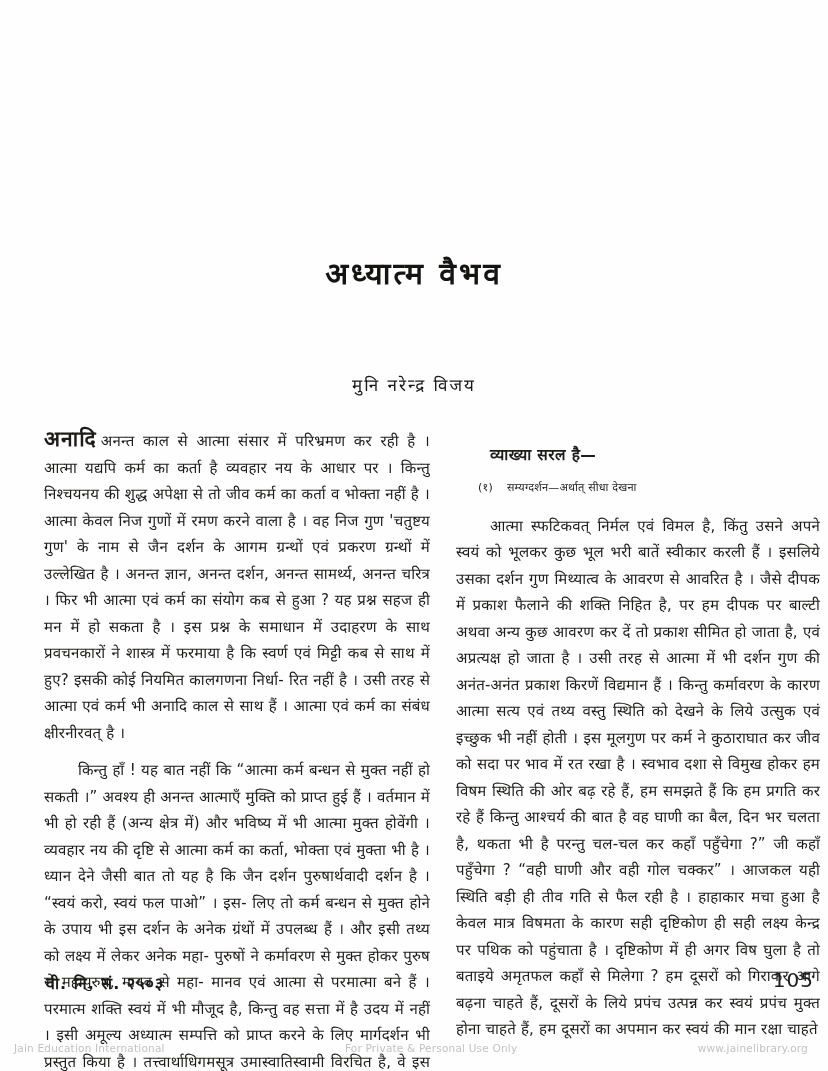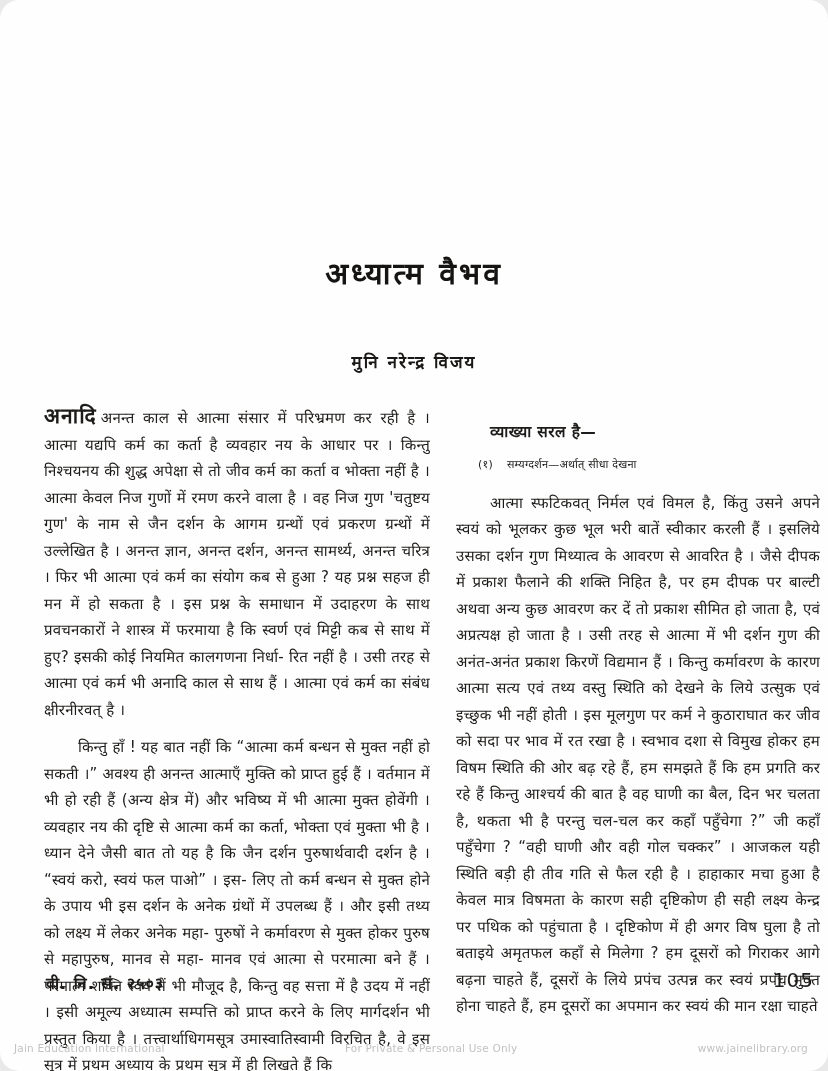--- a/index.html
+++ b/index.html
@@ -6,36 +6,35 @@
   .page {
     position: relative;
     width: 828px;
     height: 1071px;
     margin: 0 auto;
     background: #fefefe;
     overflow: hidden;
     font-family: "DejaVu Sans", sans-serif;
     color: #1e1c1a;
     box-sizing: border-box;
-    border-radius: 19px;
   }
   .title {
     margin: 0;
     padding-top: 252px;
     text-align: center;
     font-size: 30px;
     font-weight: bold;
     letter-spacing: 3px;
     color: #161412;
   }
   .author {
-    margin-top: 57px;
+    margin-top: 80px;
     text-align: center;
     font-size: 17px;
-    font-weight: bold;
+    font-weight: normal;
     letter-spacing: 2px;
     color: #1a1816;
   }
   .columns {
     display: flex;
     margin-top: 30px;
     padding-left: 44px;
     padding-right: 8px;
     gap: 26px;
   }
@@ -87,25 +86,25 @@
   .page-number {
     position: absolute;
     right: 14px;
     top: 968px;
     font-size: 20px;
     letter-spacing: 1px;
   }
   .footer {
     position: absolute;
     left: 0;
-    right: 0;
+    right: 8px;
     top: 1042px;
     display: flex;
     justify-content: space-between;
-    padding: 0 20px 0 14px;
+    padding: 0 12px 0 14px;
     font-size: 10.5px;
     color: #c2c2c2;
     letter-spacing: 0.2px;
     gap: 18px;
   }
 </style>
 </head>
 <body>
 
 <div class="page">

